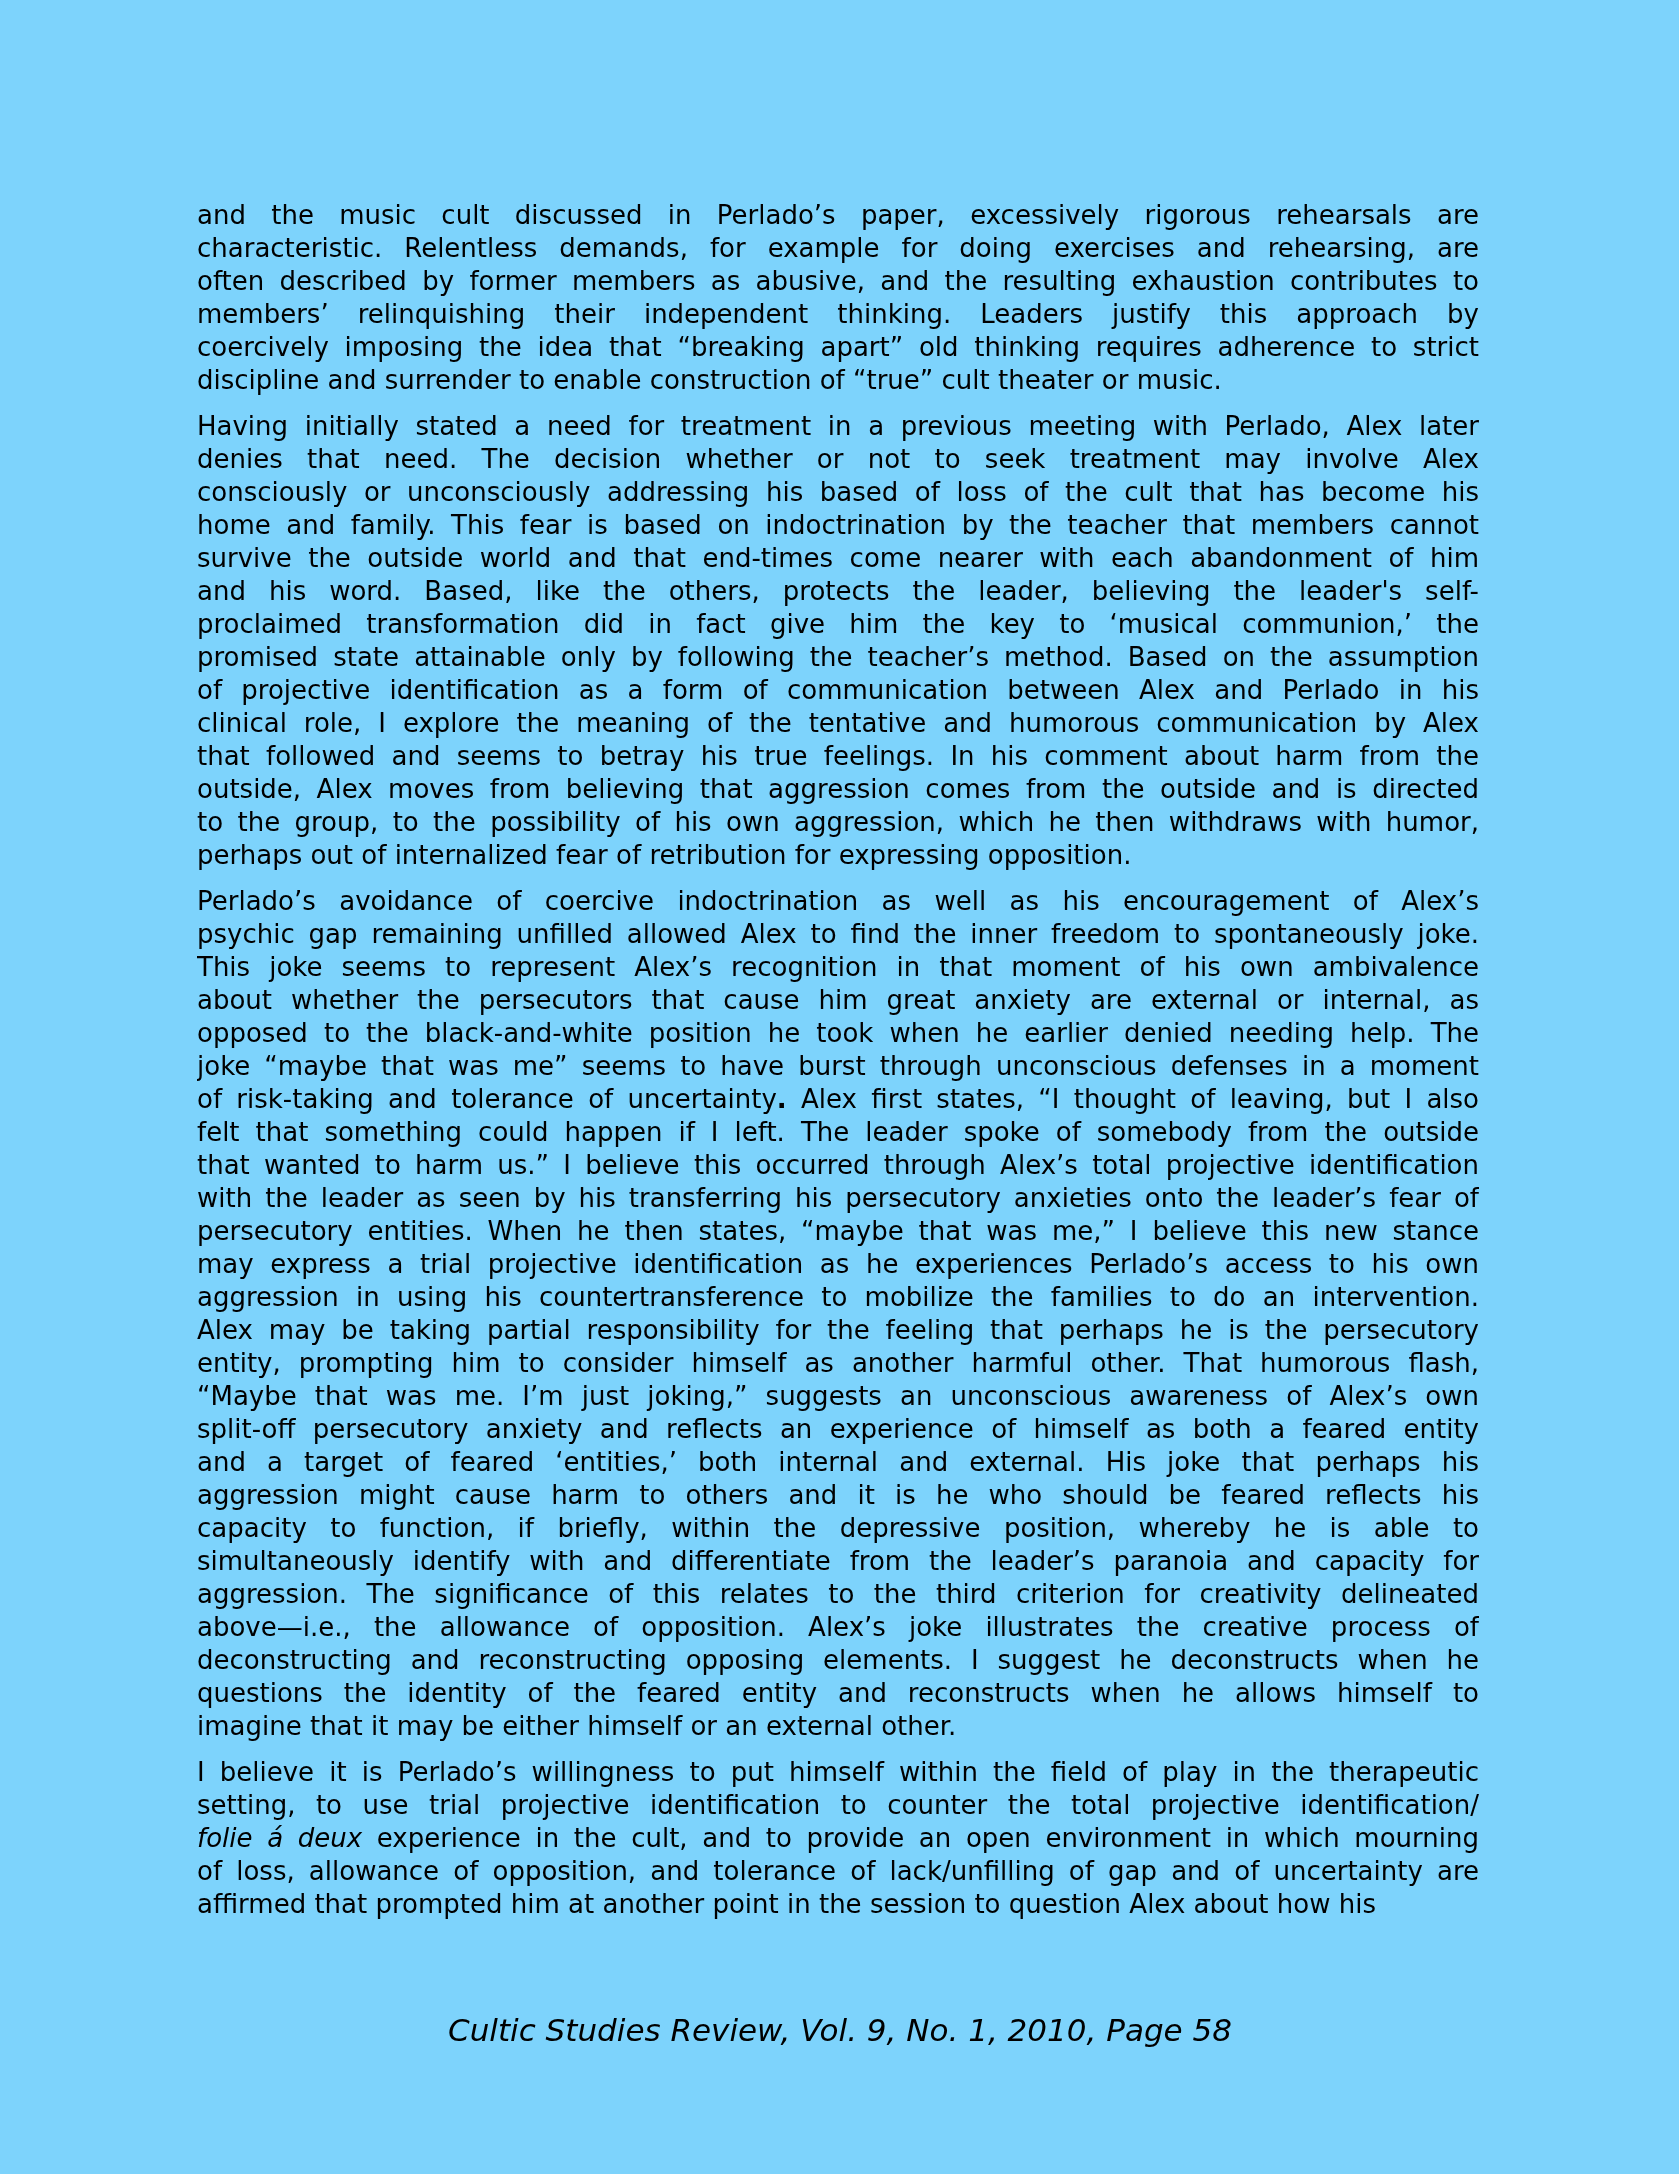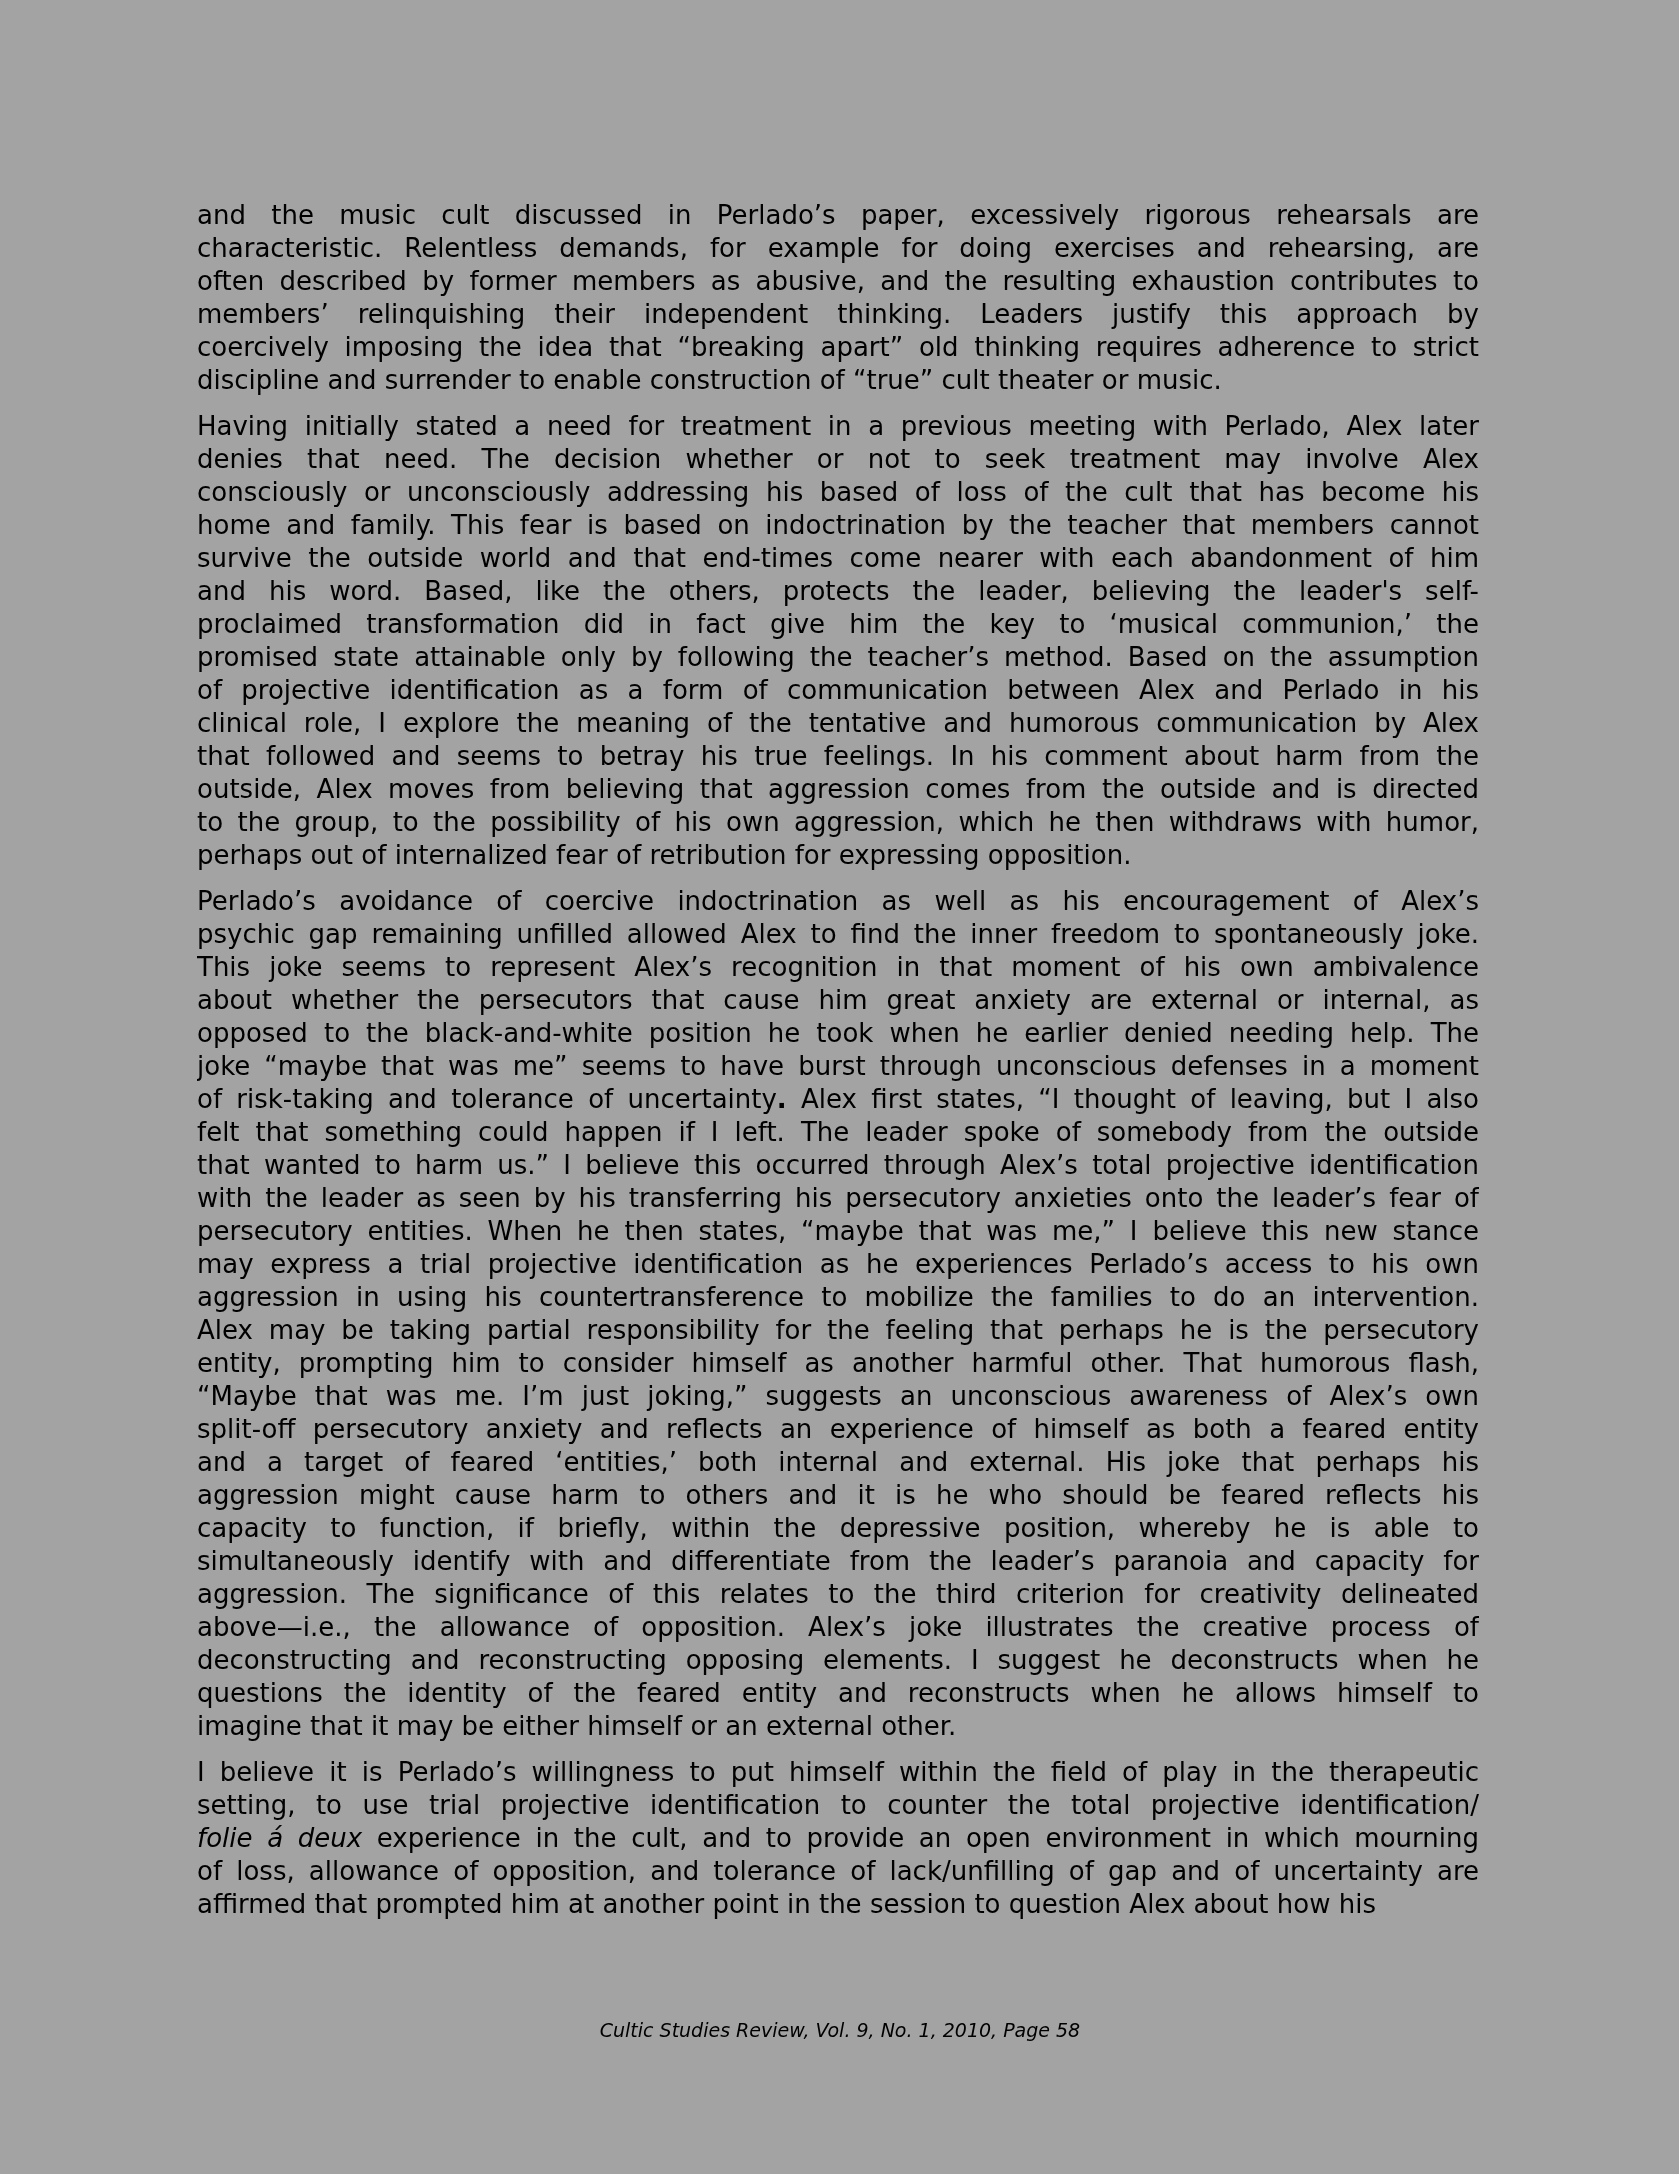--- a/index.html
+++ b/index.html
@@ -4,21 +4,21 @@
 <style>
   html, body {
     margin: 0;
     padding: 0;
     background: #ffffff;
   }
   .page {
     position: relative;
     width: 1680px;
     height: 2174px;
-    background: #a3a3a3;
+    background: #7dd3fc;
     overflow: hidden;
     font-family: "DejaVu Sans", "Liberation Sans", sans-serif;
     color: #000000;
   }
   .content {
     position: absolute;
     left: 197px;
     top: 199px;
     width: 1282px;
   }
@@ -40,21 +40,21 @@
   }
   .line b { font-weight: bold; }
   .line i { }
   .footer {
     position: absolute;
     top: 2014px;
     left: 0;
     width: 1680px;
     text-align: center;
     font-style: italic;
-    font-size: 19px;
+    font-size: 31px;
     line-height: 33px;
   }
 </style>
 </head>
 <body>
 
 <div class="page">
   <div class="content">
       <div class="para">
         <div class="line">and the music cult discussed in Perlado’s paper, excessively rigorous rehearsals are</div>

